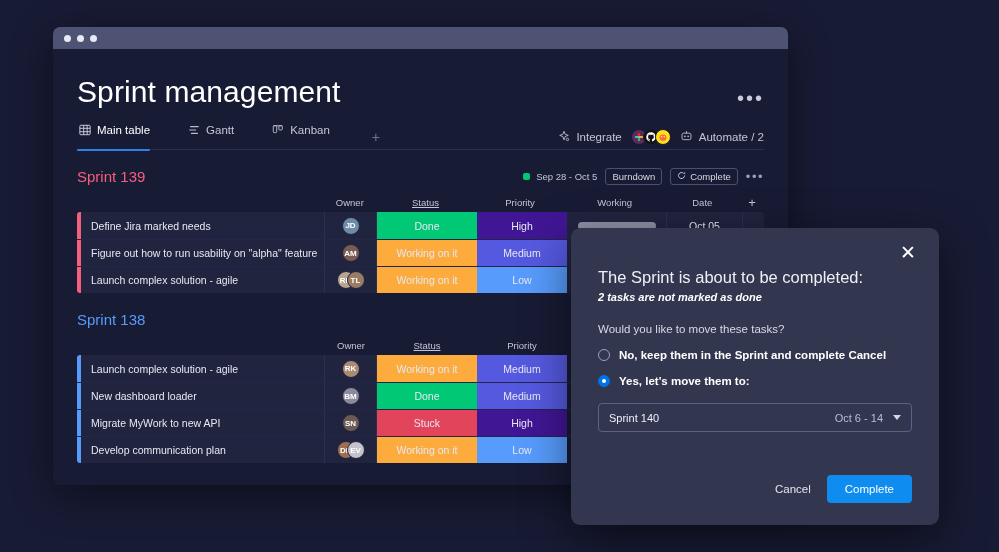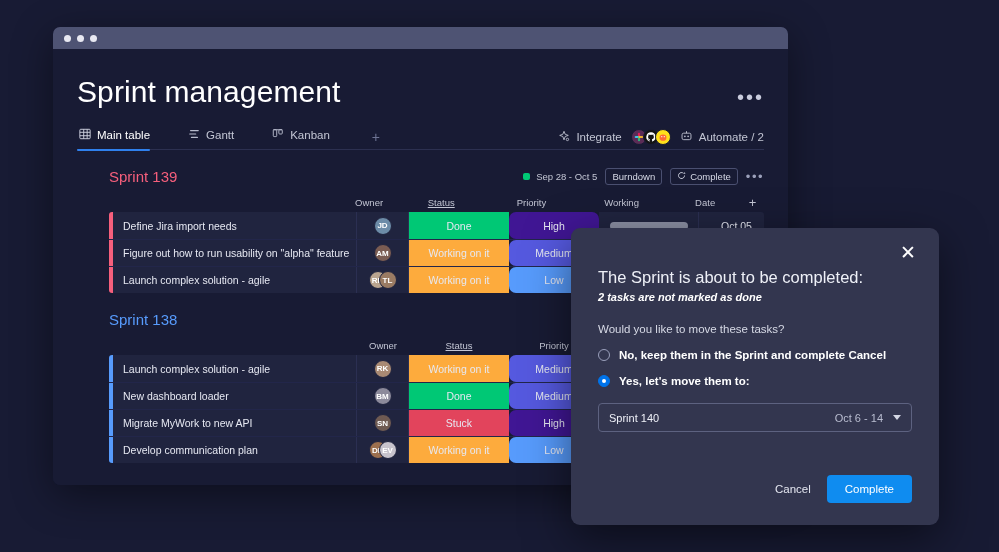--- a/index.html
+++ b/index.html
@@ -31,42 +31,42 @@
 
   #board {
     position: absolute;
     left: 0; top: 22px; right: 0; bottom: 0;
     background: #181b34;
     padding: 0 24px;
   }
 
   
   #page-head {
-    display: flex; align-items: flex-start; justify-content: space-between;
+    display: flex; align-items: center; justify-content: space-between;
     padding-top: 26px;
   }
   #page-title {
     font-size: 30px; font-weight: 400; color: #ffffff;
     letter-spacing: .1px;
   }
   #board-menu {
     color: #c9ccdd; font-size: 20px; letter-spacing: 2px;
     line-height: 1; padding-top: 12px; cursor: pointer;
   }
 
   
   #tabs-row {
     margin-top: 15px;
     display: flex; align-items: center; justify-content: space-between;
     border-bottom: 1px solid #2c3050;
     height: 26px;
   }
   #tabs { display: flex; align-items: center; height: 26px; }
   .tab {
-    display: flex; align-items: center; gap: 6px;
+    display: flex; align-items: flex-start; gap: 6px;
     font-size: 11.5px; color: #c3c6d4;
     height: 26px; padding: 0 10px 4px 2px;
     margin-right: 26px; cursor: pointer; position: relative;
     white-space: nowrap;
   }
   .tab.active { color: #ffffff; }
   .tab.active::after {
     content: ""; position: absolute; left: 0; right: 10px; bottom: -1px;
     height: 2px; background: #2f80ed; border-radius: 2px;
   }
@@ -80,21 +80,21 @@
   #avatars { display: flex; align-items: center; }
   .mini-av {
     width: 16px; height: 16px; border-radius: 50%;
     margin-left: -4px; border: 1.5px solid #181b34;
     display: flex; align-items: center; justify-content: center;
     font-size: 8px; color: #fff; overflow: hidden;
   }
   .mini-av:first-child { margin-left: 0; }
 
   
-  .group { margin-top: 16px; margin-left: 32px; }
+  .group { margin-top: 16px; }
   .group-head { display: flex; align-items: center; justify-content: space-between; height: 20px; }
   .group-title { font-size: 15px; font-weight: 500; }
   .group-right { display: flex; align-items: center; gap: 8px; }
   .sprint-date { display: flex; align-items: center; gap: 6px; font-size: 9.5px; color: #c3c6d4; }
   .green-sq { width: 7px; height: 7px; border-radius: 2px; background: #00c875; }
   .chip {
     display: flex; align-items: center; gap: 4px;
     border: 1px solid #4a4f70; border-radius: 3px;
     height: 17px; padding: 0 6px;
     font-size: 9.5px; color: #d6d9e6; cursor: pointer; white-space: nowrap;
@@ -130,21 +130,21 @@
     background: #20243f;
     border-right: 1px solid #2b2f52;
     overflow: hidden; white-space: nowrap;
   }
   .cell.name {
     justify-content: flex-start; padding-left: 10px;
     width: 244px; flex: 0 0 244px;
   }
   .cell.owner { width: 52px; flex: 0 0 52px; }
   .cell.status { width: 100px; flex: 0 0 100px; border-right: none; }
-  .cell.prio { width: 90px; flex: 0 0 90px; border-right: none; border-radius: 7px; }
+  .cell.prio { width: 90px; flex: 0 0 90px; border-right: none; }
   .cell.time { width: 100px; flex: 0 0 100px; }
   .cell.date { width: 76px; flex: 0 0 76px; }
   .cell.plus { width: 24px; flex: 0 0 24px; border-right: none; }
 
   .avatar {
     width: 18px; height: 18px; border-radius: 50%;
     display: flex; align-items: center; justify-content: center;
     font-size: 8px; color: #fff; font-weight: bold;
     border: 1.5px solid #20243f;
   }
@@ -366,21 +366,21 @@
         <div class="ch c-status">Status</div>
         <div class="ch c-prio">Priority</div>
         <div class="ch c-time">Working</div>
         <div class="ch c-date">Date</div>
         <div class="ch c-plus" style="font-size:13px;color:#c3c6d4;">+</div>
       </div>
 
       <div class="rows" id="rows-139">
           <div class="row">
             <div class="accent" style="background:#f65f7c"></div>
-            <div class="cell name">Define Jira import needs</div>
+            <div class="cell name">Define Jira marked needs</div>
             <div class="cell owner">
               <span class="avatar" style="background:#6d8ca8">JD</span>
             </div>
             <div class="cell status" style="background:#00c875">Done</div>
             <div class="cell prio" style="background:#401694">High</div>
             <div class="cell time">
               <span class="timeline-bar"><span class="timeline-fill" style="width:30%"></span></span>
             </div>
             <div class="cell date">Oct 05</div>
             <div class="cell plus"></div>

